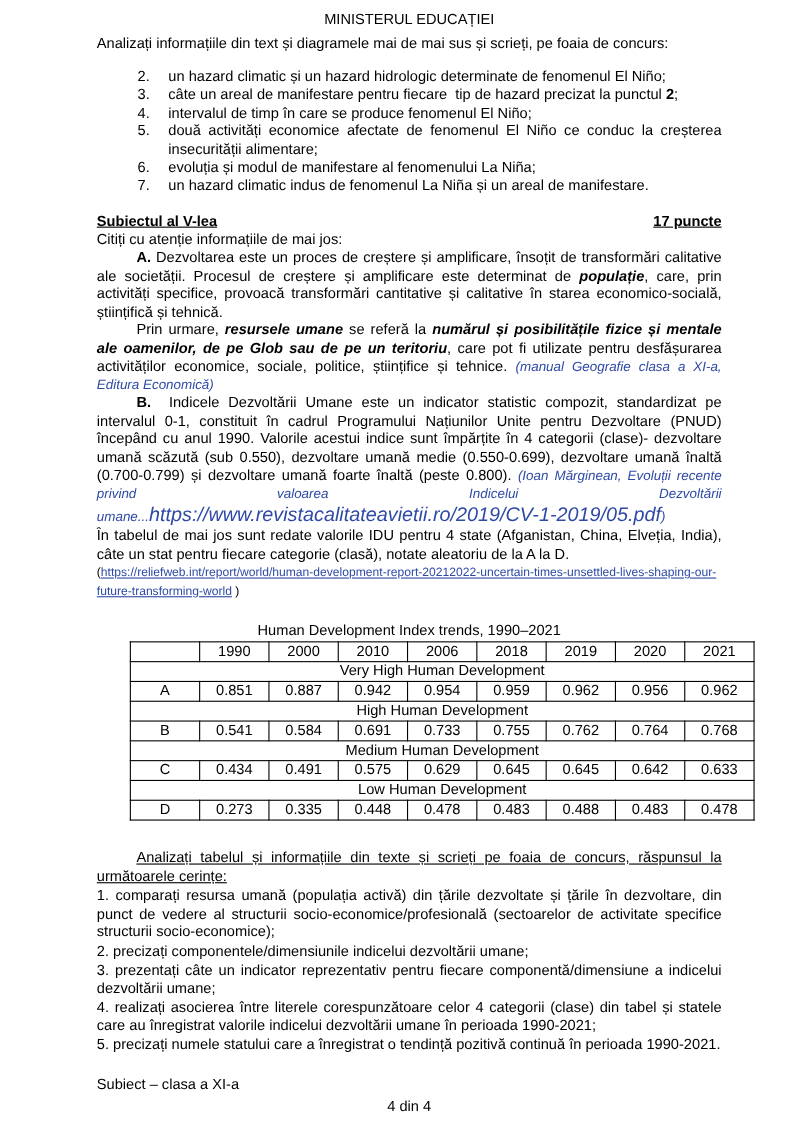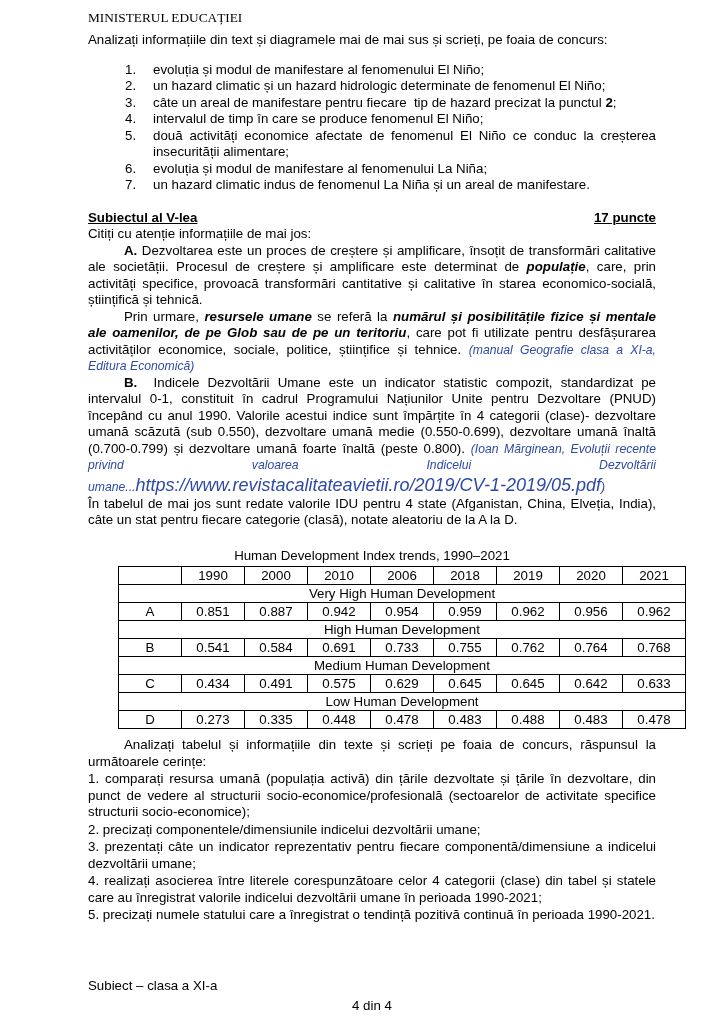--- a/index.html
+++ b/index.html
@@ -10,21 +10,21 @@
     margin: 0 auto;
     background: #ffffff;
     box-sizing: border-box;
     padding: 10px 68px 0 88px;
     font-family: "Liberation Sans", sans-serif;
     font-size: 13.3px;
     line-height: 1.24;
     color: #000;
     overflow: hidden;
   }
-  .doc-header { text-align: left; margin-bottom: 6px; font-family: Liberation Serif, serif; }
+  .doc-header { text-align: center; margin-bottom: 6px; }
   .para { margin: 0; text-align: justify; }
   .para.indent { text-indent: 36px; }
   .task-list { margin: 13px 0 0 0; }
   .task-item { margin-left: 37px; padding-left: 28px; text-indent: -28px; text-align: justify; }
   .task-num { display: inline-block; width: 28px; text-indent: 0; }
   .subject-row {
     display: flex; justify-content: space-between;
     font-weight: bold; margin-top: 16px;
   }
   .subject-row span { text-decoration: underline; }
@@ -45,56 +45,56 @@
     margin-left: 30px;
   }
   table.hdi td {
     border: 1px solid #000;
     text-align: center;
     padding: 0 2px;
     height: 17px;
     overflow: hidden;
   }
   table.hdi td.label-col { width: 58px; }
-  .analysis { margin-top: 8px; }
+  .analysis { margin-top: 26px; text-decoration: underline; }
   .req { margin: 1px 0; }
   .footer { position: absolute; left: 88px; right: 68px; bottom: 10px; }
   .footer-left { text-align: left; }
   .footer-page { text-align: center; margin-top: 3px; }
 </style>
 </head>
 <body style="--accent-blue: #2e4aa5; --text: #000000;">
 
 <div class="page">
 
   <div class="doc-header">MINISTERUL EDUCAȚIEI</div>
 
   <p class="para">Analizați informațiile din text și diagramele mai de mai sus și scrieți, pe foaia de concurs:</p>
 
   <div class="task-list">
-    <div class="task-item"><span class="task-num">1.</span><span><span class="run">evoluția și modul de manifestare al fenomenului El Niño;</span></span></div>
     <div class="task-item"><span class="task-num">2.</span><span><span class="run">un hazard climatic și un hazard hidrologic determinate de fenomenul El Niño;</span></span></div>
     <div class="task-item"><span class="task-num">3.</span><span><span class="run">câte un areal de manifestare pentru fiecare  tip de hazard precizat la punctul </span><span class="run run-bold">2</span><span class="run">;</span></span></div>
     <div class="task-item"><span class="task-num">4.</span><span><span class="run">intervalul de timp în care se produce fenomenul El Niño;</span></span></div>
     <div class="task-item"><span class="task-num">5.</span><span><span class="run">două activități economice afectate de fenomenul El Niño ce conduc la creșterea insecurității alimentare;</span></span></div>
     <div class="task-item"><span class="task-num">6.</span><span><span class="run">evoluția și modul de manifestare al fenomenului La Niña;</span></span></div>
     <div class="task-item"><span class="task-num">7.</span><span><span class="run">un hazard climatic indus de fenomenul La Niña și un areal de manifestare.</span></span></div>
   </div>
 
   <div class="subject-row">
     <span>Subiectul al V-lea</span>
     <span>17 puncte</span>
   </div>
 
   <p class="para">Citiți cu atenție informațiile de mai jos:</p>
 
   <p class="para indent"><span class="run run-bold">A.</span><span class="run"> Dezvoltarea este un proces de creștere și amplificare, însoțit de transformări calitative ale societății. Procesul de creștere și amplificare este determinat de </span><span class="run run-bolditalic">populație</span><span class="run">, care, prin activități specifice, provoacă transformări cantitative și calitative în starea economico-socială, științifică și tehnică.</span></p>
   <p class="para indent"><span class="run">Prin urmare, </span><span class="run run-bolditalic">resursele umane</span><span class="run"> se referă la </span><span class="run run-bolditalic">numărul și posibilitățile fizice și mentale ale oamenilor, de pe Glob sau de pe un teritoriu</span><span class="run">, care pot fi utilizate pentru desfășurarea activităților economice, sociale, politice, științifice și tehnice. </span><span class="run run-cite">(manual Geografie clasa a XI-a, Editura Economică)</span></p>
   <p class="para indent"><span class="run run-bold">B.</span><span class="run">  Indicele Dezvoltării Umane este un indicator statistic compozit, standardizat pe intervalul 0-1, constituit în cadrul Programului Națiunilor Unite pentru Dezvoltare (PNUD) începând cu anul 1990. Valorile acestui indice sunt împărțite în 4 categorii (clase)- dezvoltare umană scăzută (sub 0.550), dezvoltare umană medie (0.550-0.699), dezvoltare umană înaltă (0.700-0.799) și dezvoltare umană foarte înaltă (peste 0.800). </span><span class="run run-cite">(Ioan Mărginean, Evoluții recente privind valoarea Indicelui Dezvoltării umane...</span><span class="run run-citelink">https://www.revistacalitateavietii.ro/2019/CV-1-2019/05.pdf</span><span class="run run-cite">)</span></p>
   <p class="para"><span class="run">În tabelul de mai jos sunt redate valorile IDU pentru 4 state (Afganistan, China, Elveția, India), câte un stat pentru fiecare categorie (clasă), notate aleatoriu de la A la D.</span></p>
+  <p class="para"><span class="run run-small">(</span><span class="run run-smalllink">https://reliefweb.int/report/world/human-development-report-20212022-uncertain-times-unsettled-lives-shaping-our-future-transforming-world</span><span class="run run-small"> )</span></p>
 
   <div class="table-title">Human Development Index trends, 1990–2021</div>
 
   <table class="hdi">
     <tbody>
         <tr>
       <td class="label-col"></td>
       <td>1990</td>
       <td>2000</td>
       <td>2010</td>

